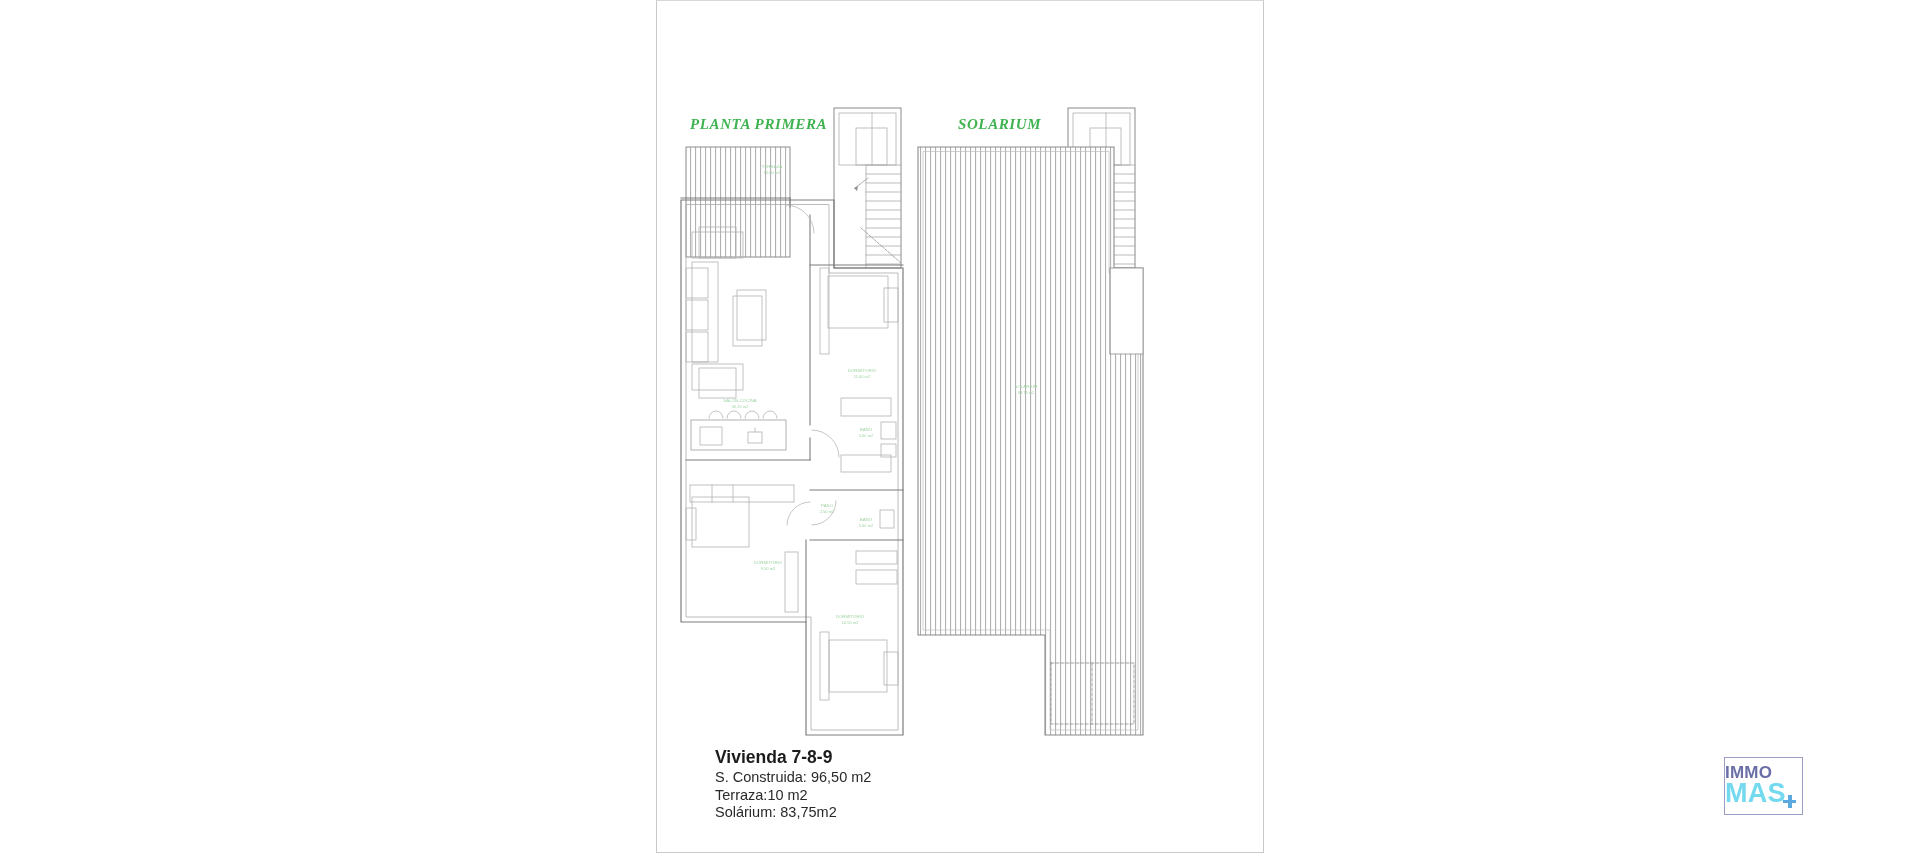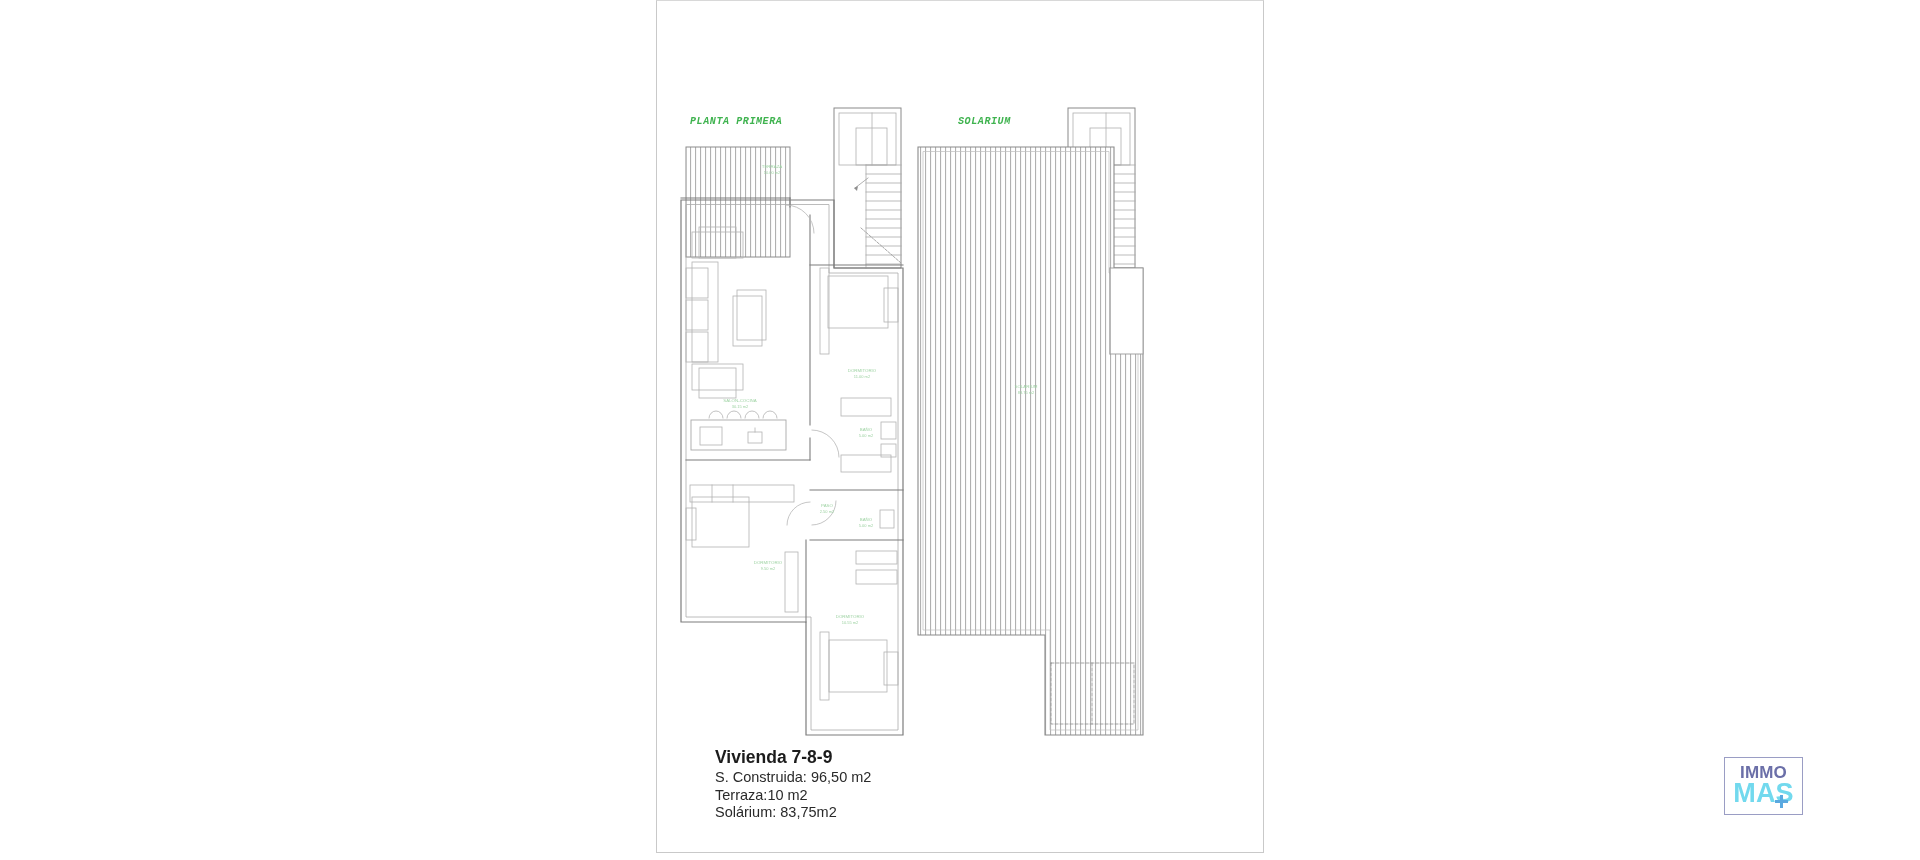--- a/index.html
+++ b/index.html
@@ -33,24 +33,24 @@
     border-top: 1px solid #d8d8d8;
     box-sizing: border-box;
   }
 
   
   .section-title {
     position: absolute;
     color: #3fb34f;
     font-weight: bold;
     font-style: italic;
-    font-size: 10px;
+    font-size: 15px;
     letter-spacing: 0.6px;
     white-space: nowrap;
-    font-family: Liberation Mono, monospace;
+    font-family: Liberation Serif, serif;
   }
   #title-planta { left: 690px; top: 116px; }
   #title-solarium { left: 958px; top: 116px; }
 
   
   .plan-svg {
     position: absolute;
     left: 0;
     top: 0;
     width: 1920px;
@@ -84,21 +84,20 @@
     position: absolute;
     left: 1724px;
     top: 757px;
     width: 79px;
     height: 58px;
     border: 1px solid #9a9dc4;
     box-sizing: border-box;
     background: #ffffff;
     display: flex;
     flex-direction: column;
-    align-items: center;
     justify-content: center;
     overflow: hidden;
   }
   .logo-immo {
     color: #6b6fa8;
     font-weight: bold;
     font-size: 17px;
     letter-spacing: 0.2px;
     line-height: 18px;
     font-family: "Liberation Sans", sans-serif;

